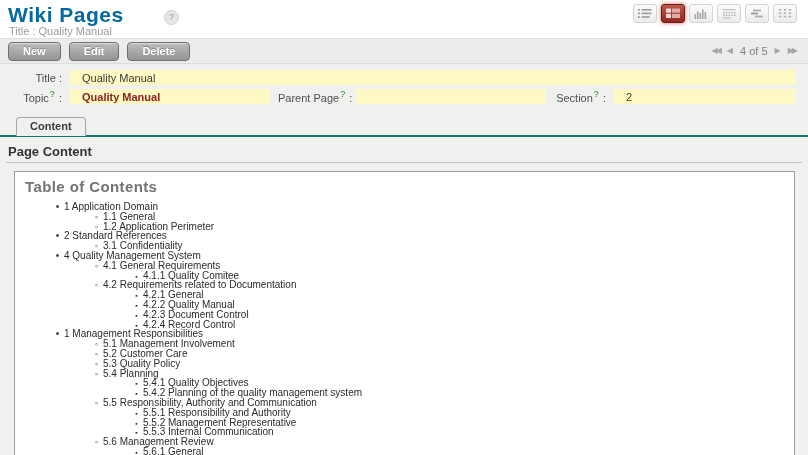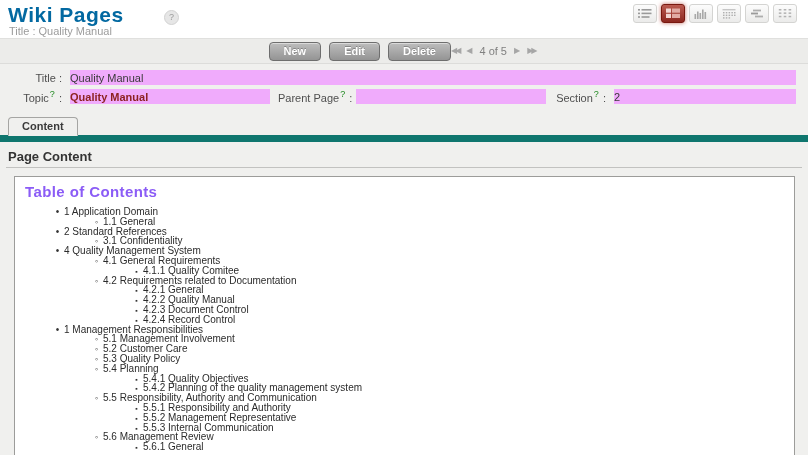--- a/index.html
+++ b/index.html
@@ -17,60 +17,60 @@
 
   .view-switcher{position:absolute;right:11px;top:4px;display:flex;gap:4px;align-items:center;}
   .vs-btn{width:24px;height:19px;display:flex;align-items:center;justify-content:center;
           border:1px solid #d4d4d2;border-radius:3px;background:linear-gradient(#fcfcfc,#ebebea);
           padding:0;cursor:pointer;box-sizing:border-box;}
   .vs-btn.active{background:linear-gradient(#bb5a50,#8d2820);border-color:#78180f;
           box-shadow:0 0 4px rgba(190,95,85,.9);}
 
   
   .toolbar{height:24px;background:#ececea;border-bottom:1px solid #dcdcda;display:flex;
-           align-items:center;justify-content:center;padding:0 12px 0 8px;}
+           align-items:center;justify-content:space-between;padding:0 12px 0 8px;}
   .tb-buttons{display:flex;gap:8px;}
   .tb-btn{font-family:inherit;font-size:11px;font-weight:bold;color:#fff;
           text-shadow:0 -1px 0 rgba(0,0,0,.25);padding:2px 14px 3px;border-radius:4px;
           border:1px solid #6e6e6e;background:linear-gradient(#bdbdbd,#949494);
           box-shadow:inset 0 1px 0 rgba(255,255,255,.45);cursor:pointer;}
   .pagination{display:flex;align-items:center;gap:7px;font-size:11px;color:#8a8a8a;}
   .pg-arrow{font-size:8px;color:#a6a6a6;cursor:pointer;line-height:1;}
   .pg-arrow.dbl{letter-spacing:-2px;}
   .pg-label{color:#808080;}
 
   
   .main{background:#f0f0ee;height:392px;}
 
   
   .form-grid{display:grid;grid-template-columns:62px 200px 70px 190px 52px auto;
              column-gap:8px;row-gap:4px;align-items:center;padding:6px 12px 6px 0;
              font-size:11px;color:#4f4f4f;}
   .f-label{text-align:right;white-space:nowrap;}
   .f-help{color:#1f8a1f;font-size:9px;vertical-align:super;padding:0 1px;}
-  .f-input{height:15px;background:#f0abfc;border:none;outline:none;font-family:inherit;
-           font-size:11px;color:#3a3a3a;padding:0 0;width:100%;box-sizing:border-box;}
+  .f-input{height:15px;background:#fef9c3;border:none;outline:none;font-family:inherit;
+           font-size:11px;color:#3a3a3a;padding:0 12px;width:100%;box-sizing:border-box;}
   .f-input.maroon{color:#8c2222;font-weight:bold;}
   .span-rest{grid-column:2 / 7;}
 
   
-  .tab-row{padding:6px 0 0 8px;border-bottom:7px solid #0f766e;}
+  .tab-row{padding:6px 0 0 16px;border-bottom:2px solid #0f766e;}
   .tab{display:inline-block;padding:2px 13px 3px;font-size:11px;font-weight:bold;color:#3a3a3a;
        background:#f0f0ee;border:1px solid #a5a5a3;border-bottom:1px solid #f0f0ee;
        border-radius:4px 4px 0 0;margin-bottom:-1px;cursor:pointer;}
 
   
   .separator{padding:7px 6px 0;}
   .sep-label{display:block;font-size:13px;font-weight:bold;color:#333;padding-left:2px;}
   .sep-line{border-top:1px solid #c2c2c0;margin-top:3px;}
 
   
   .toc-box{margin:8px 13px 0 14px;background:#fff;border:1px solid #9c9c9a;
            height:400px;padding:4px 8px;box-sizing:border-box;overflow:hidden;}
-  .toc-title{font-size:15px;font-weight:bold;color:#8b5cf6;letter-spacing:.4px;margin:2px 0 7px 2px;}
+  .toc-title{font-size:15px;font-weight:bold;color:#737373;letter-spacing:.4px;margin:2px 0 7px 2px;}
   .toc-item{font-size:10px;line-height:9.8px;height:9.8px;color:#2b2b2b;white-space:nowrap;}
   .toc-item .bullet{display:inline-block;width:13px;text-align:center;color:#333;}
   .toc-item.lv1{padding-left:28px;}
   .toc-item.lv2{padding-left:67px;}
   .toc-item.lv3{padding-left:107px;}
   .toc-item.lv1 .bullet{font-size:10px;}
   .toc-item.lv2 .bullet{font-size:9px;}
   .toc-item.lv3 .bullet{font-size:7px;}
 </style>
 </head>
@@ -199,20 +199,21 @@
     <div class="separator">
       <span class="sep-label">Page Content</span>
       <div class="sep-line"></div>
     </div>
 
     <div class="toc-box">
       <div class="toc-title">Table of Contents</div>
       <div id="toc-list">
           <div class="toc-item lv1"><span class="bullet">•</span><span>1 Application Domain</span></div>
           <div class="toc-item lv2"><span class="bullet">◦</span><span>1.1 General</span></div>
+          <div class="toc-item lv2"><span class="bullet">◦</span><span>1.2 Application Perimeter</span></div>
           <div class="toc-item lv1"><span class="bullet">•</span><span>2 Standard References</span></div>
           <div class="toc-item lv2"><span class="bullet">◦</span><span>3.1 Confidentiality</span></div>
           <div class="toc-item lv1"><span class="bullet">•</span><span>4 Quality Management System</span></div>
           <div class="toc-item lv2"><span class="bullet">◦</span><span>4.1 General Requirements</span></div>
           <div class="toc-item lv3"><span class="bullet">▪</span><span>4.1.1 Quality Comitee</span></div>
           <div class="toc-item lv2"><span class="bullet">◦</span><span>4.2 Requirements related to Documentation</span></div>
           <div class="toc-item lv3"><span class="bullet">▪</span><span>4.2.1 General</span></div>
           <div class="toc-item lv3"><span class="bullet">▪</span><span>4.2.2 Quality Manual</span></div>
           <div class="toc-item lv3"><span class="bullet">▪</span><span>4.2.3 Document Control</span></div>
           <div class="toc-item lv3"><span class="bullet">▪</span><span>4.2.4 Record Control</span></div>

